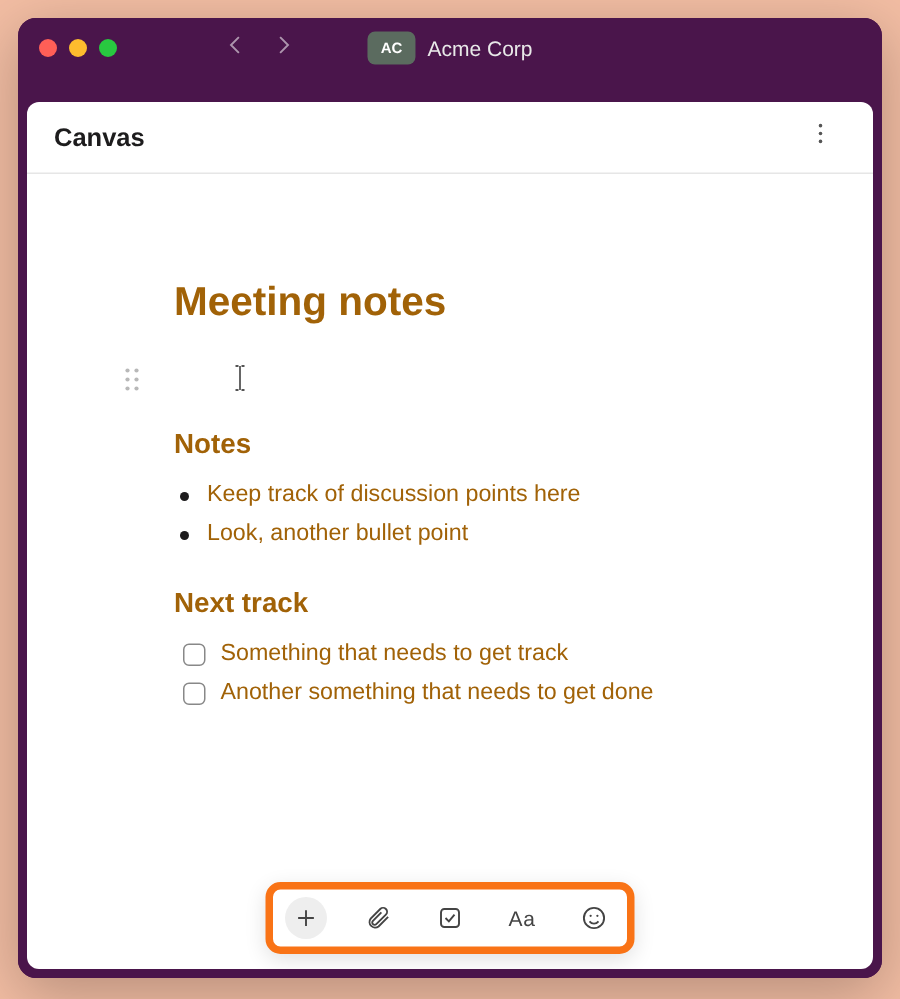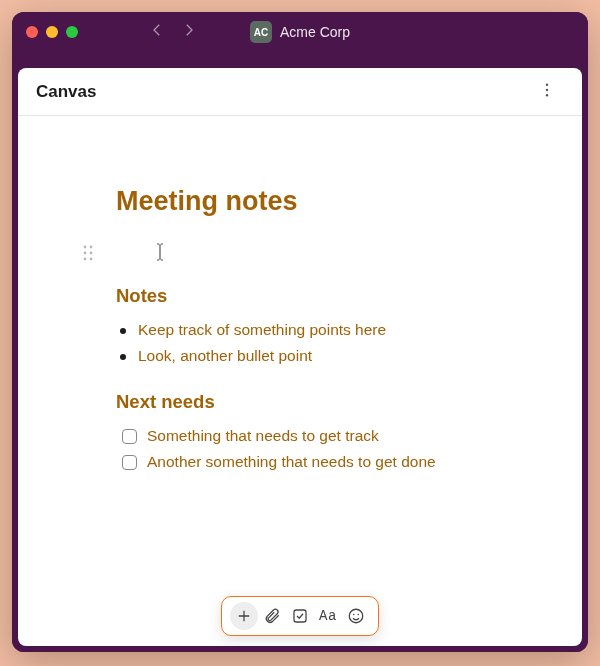--- a/index.html
+++ b/index.html
@@ -50,21 +50,21 @@
     left: 50%;
     transform: translateX(-50%);
     display: flex;
     align-items: center;
     gap: 8px;
     color: #e8e8e8;
     font-size: 14px;
     font-weight: 500;
   }
   .ws-logo {
-    width: 22px; height: 22px;
+    width: 32px; height: 22px;
     background: #5b6b5f;
     border-radius: 5px;
     display: flex; align-items: center; justify-content: center;
     font-size: 10px; font-weight: 700; color: #fff;
   }
   .content-frame {
     flex: 1;
     background: #4a154b;
     padding: 0 6px 6px 6px;
     display: flex;
@@ -168,28 +168,27 @@
     border: 1.5px solid #888;
     border-radius: 4px;
     flex-shrink: 0;
   }
   .floating-toolbar {
     position: absolute;
     left: 50%;
     bottom: 10px;
     transform: translateX(-50%);
     background: #fff;
-    border: 1px solid #f97316;
+    border: 5px solid #f97316;
     border-radius: 10px;
     box-shadow: 0 4px 14px rgba(0,0,0,0.12);
     display: flex;
     align-items: center;
     padding: 5px 8px;
-    gap: 0;
-    font-family: Liberation Mono, monospace;
+    gap: 20px;
   }
   .tool-btn {
     width: 28px; height: 28px;
     display: flex; align-items: center; justify-content: center;
     color: #444;
     border-radius: 50%;
     cursor: pointer;
     font-size: 16px;
   }
   .tool-btn.plus {
@@ -258,25 +257,25 @@
             </span>
             <span class="text-cursor">
               <svg viewBox="0 0 8 18" width="8" height="18">
                   <path d="M1 1h2M5 1h2M4 1v16M1 17h2M5 17h2" stroke="#555" stroke-width="1.2" fill="none"></path>
                 </svg>
             </span>
           </div>
 
           <h2>Notes</h2>
           <ul class="bullets">
-            <li>Keep track of something points here</li>
+            <li>Keep track of discussion points here</li>
             <li>Look, another bullet point</li>
           </ul>
 
-          <h2>Next needs</h2>
+          <h2>Next track</h2>
           <ul class="checks">
             <li>
               <span class="chk"></span>
               <span>Something that needs to get track</span>
             </li>
             <li>
               <span class="chk"></span>
               <span>Another something that needs to get done</span>
             </li>
           </ul>

